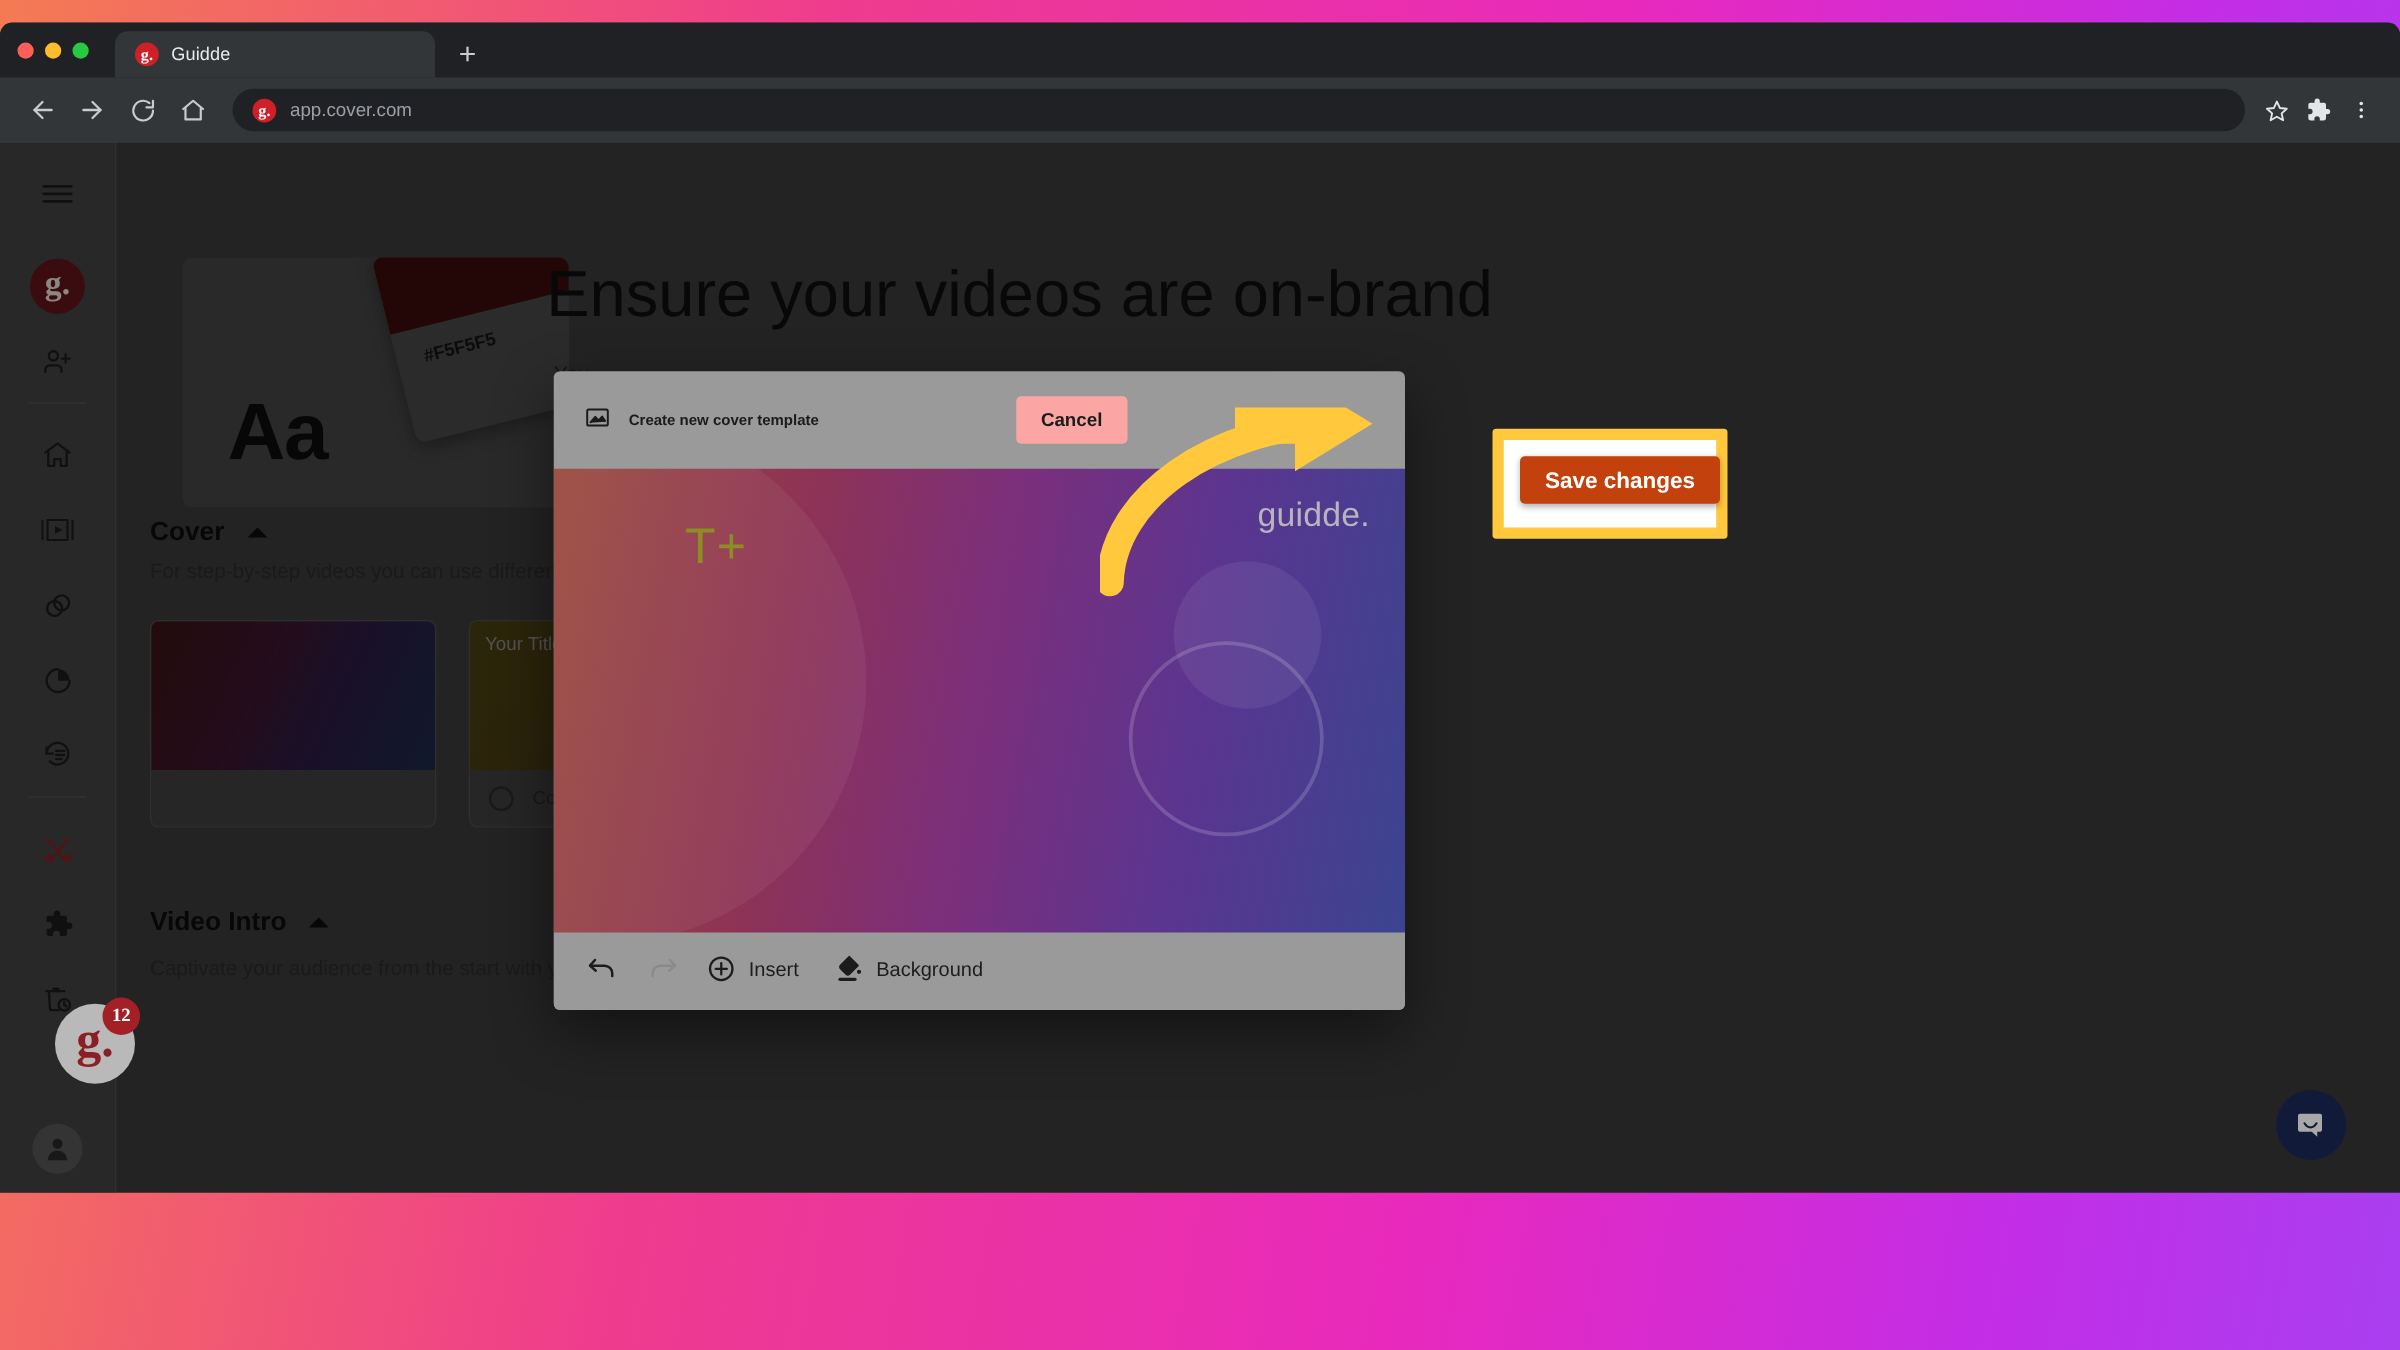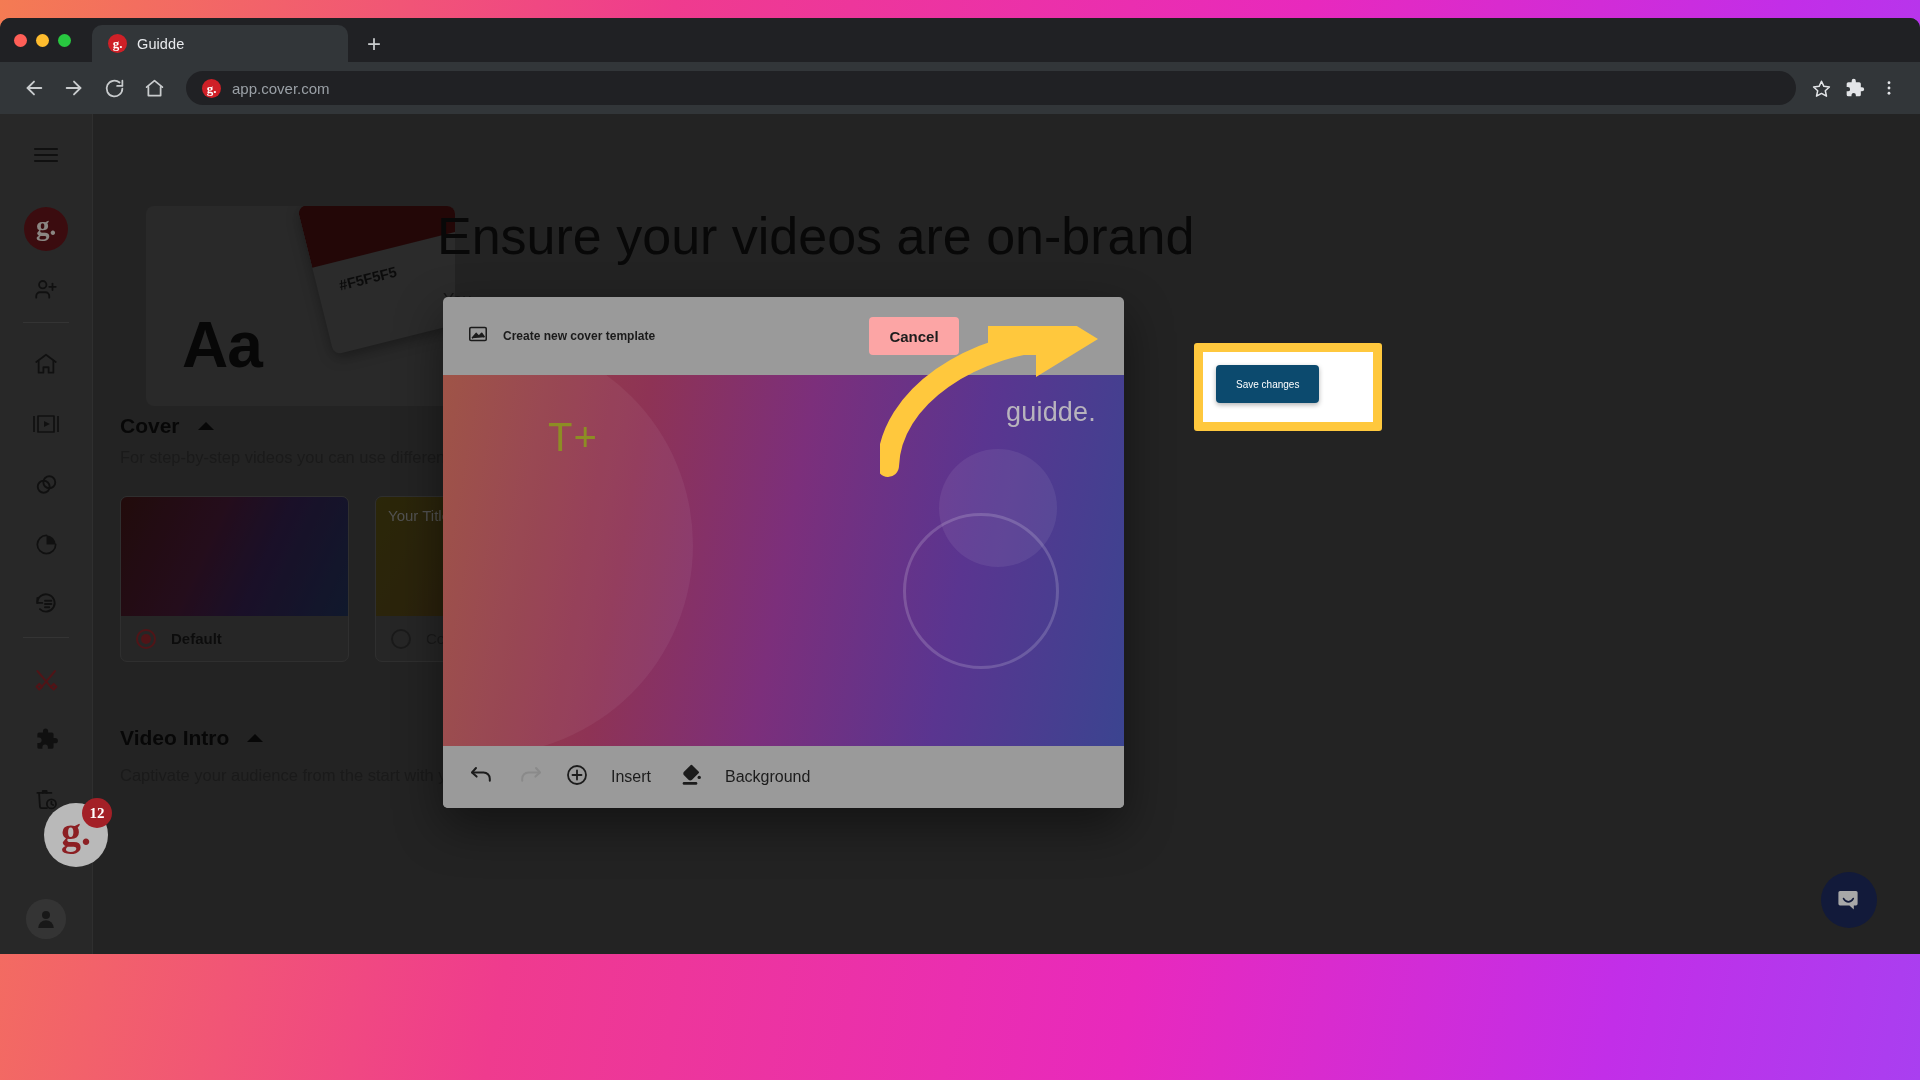--- a/index.html
+++ b/index.html
@@ -193,22 +193,22 @@
   .modal-head {
     height: 78px; display: flex; align-items: center; padding: 0 18px 0 24px; gap: 14px;
   }
   .modal-title { font-size: 12px; font-weight: 700; color: #1b1b1b; }
   .modal-head .spacer { flex: 1; }
   .btn-cancel {
     height: 38px; padding: 0 20px; border-radius: 4px; background: #fca5a5;
     display: flex; align-items: center; color: #1c1c1c; font-size: 15px; font-weight: 700;
   }
   .btn-save {
-    height: 38px; padding: 0 20px; border-radius: 4px; background: #0c4a6e;
-    display: flex; align-items: center; color: #ffffff; font-size: 10px; font-weight: 400;
+    height: 38px; padding: 0 20px; border-radius: 4px; background: #c2410c;
+    display: flex; align-items: center; color: #ffffff; font-size: 18px; font-weight: 700;
     box-shadow: 0 2px 5px rgba(0,0,0,.3);
   }
 
   .canvas {
     flex: 1; position: relative; overflow: hidden;
     background: linear-gradient(100deg, #9a4a3d 0%, #8e3355 28%, #7c2f7b 50%, #5a3590 74%, #3b4490 100%);
   }
   .canvas .blob-left {
     position: absolute; left: -170px; top: -40px; width: 420px; height: 420px;
     border-radius: 50%; background: rgba(255,255,255,.055);
@@ -225,21 +225,21 @@
     position: absolute; left: 105px; top: 40px; font-size: 40px; font-weight: 400; color: #8d8d24;
     letter-spacing: 1px;
   }
   .canvas .wordmark {
     position: absolute; right: 28px; top: 22px; font-size: 27px; color: #b8b4bd; letter-spacing: .2px;
   }
 
   .modal-foot {
     height: 62px; background: #9a9a9a; display: flex; align-items: center; gap: 0px; padding-left: 26px;
   }
-  .tool { display: flex; align-items: center; gap: 22px; color: #1c1c1c; margin-right: 28px; }
+  .tool { display: flex; align-items: center; gap: 10px; color: #1c1c1c; margin-right: 28px; }
   .tool.icon-only { margin-right: 22px; }
   .tool span { font-size: 16px; }
   .tool.disabled { color: #8a8a8a; }
 
   
   .highlight {
     position: absolute; left: 1194px; top: 229px; width: 188px; height: 88px;
     background: #ffffff; border: 9px solid #ffc83d; border-radius: 3px; z-index: 9;
   }
   .arrow { position: absolute; left: 880px; top: 212px; width: 300px; height: 200px; z-index: 9; }
@@ -421,26 +421,20 @@
 
         <div class="section-title-row" style="left:27px; top:300px;">
           <div class="section-title">Cover</div>
           <div class="caret"></div>
         </div>
         <div class="section-desc" style="left:27px; top:334px;">For step-by-step videos you can use different co</div>
 
         <div class="cover-cards">
           <div class="cover-card">
             <div class="cover-thumb default"></div>
-            <div class="cover-label">
-              <div class="radio">
-                  <div class="ind"></div>
-                </div>
-              <span>Default</span>
-            </div>
           </div>
           <div class="cover-card">
             <div class="cover-thumb custom">
               <div class="yourtitle">Your Title</div>
             </div>
             <div class="cover-label muted">
               <div class="radio off"></div>
               <span>Cover</span>
             </div>
           </div>

